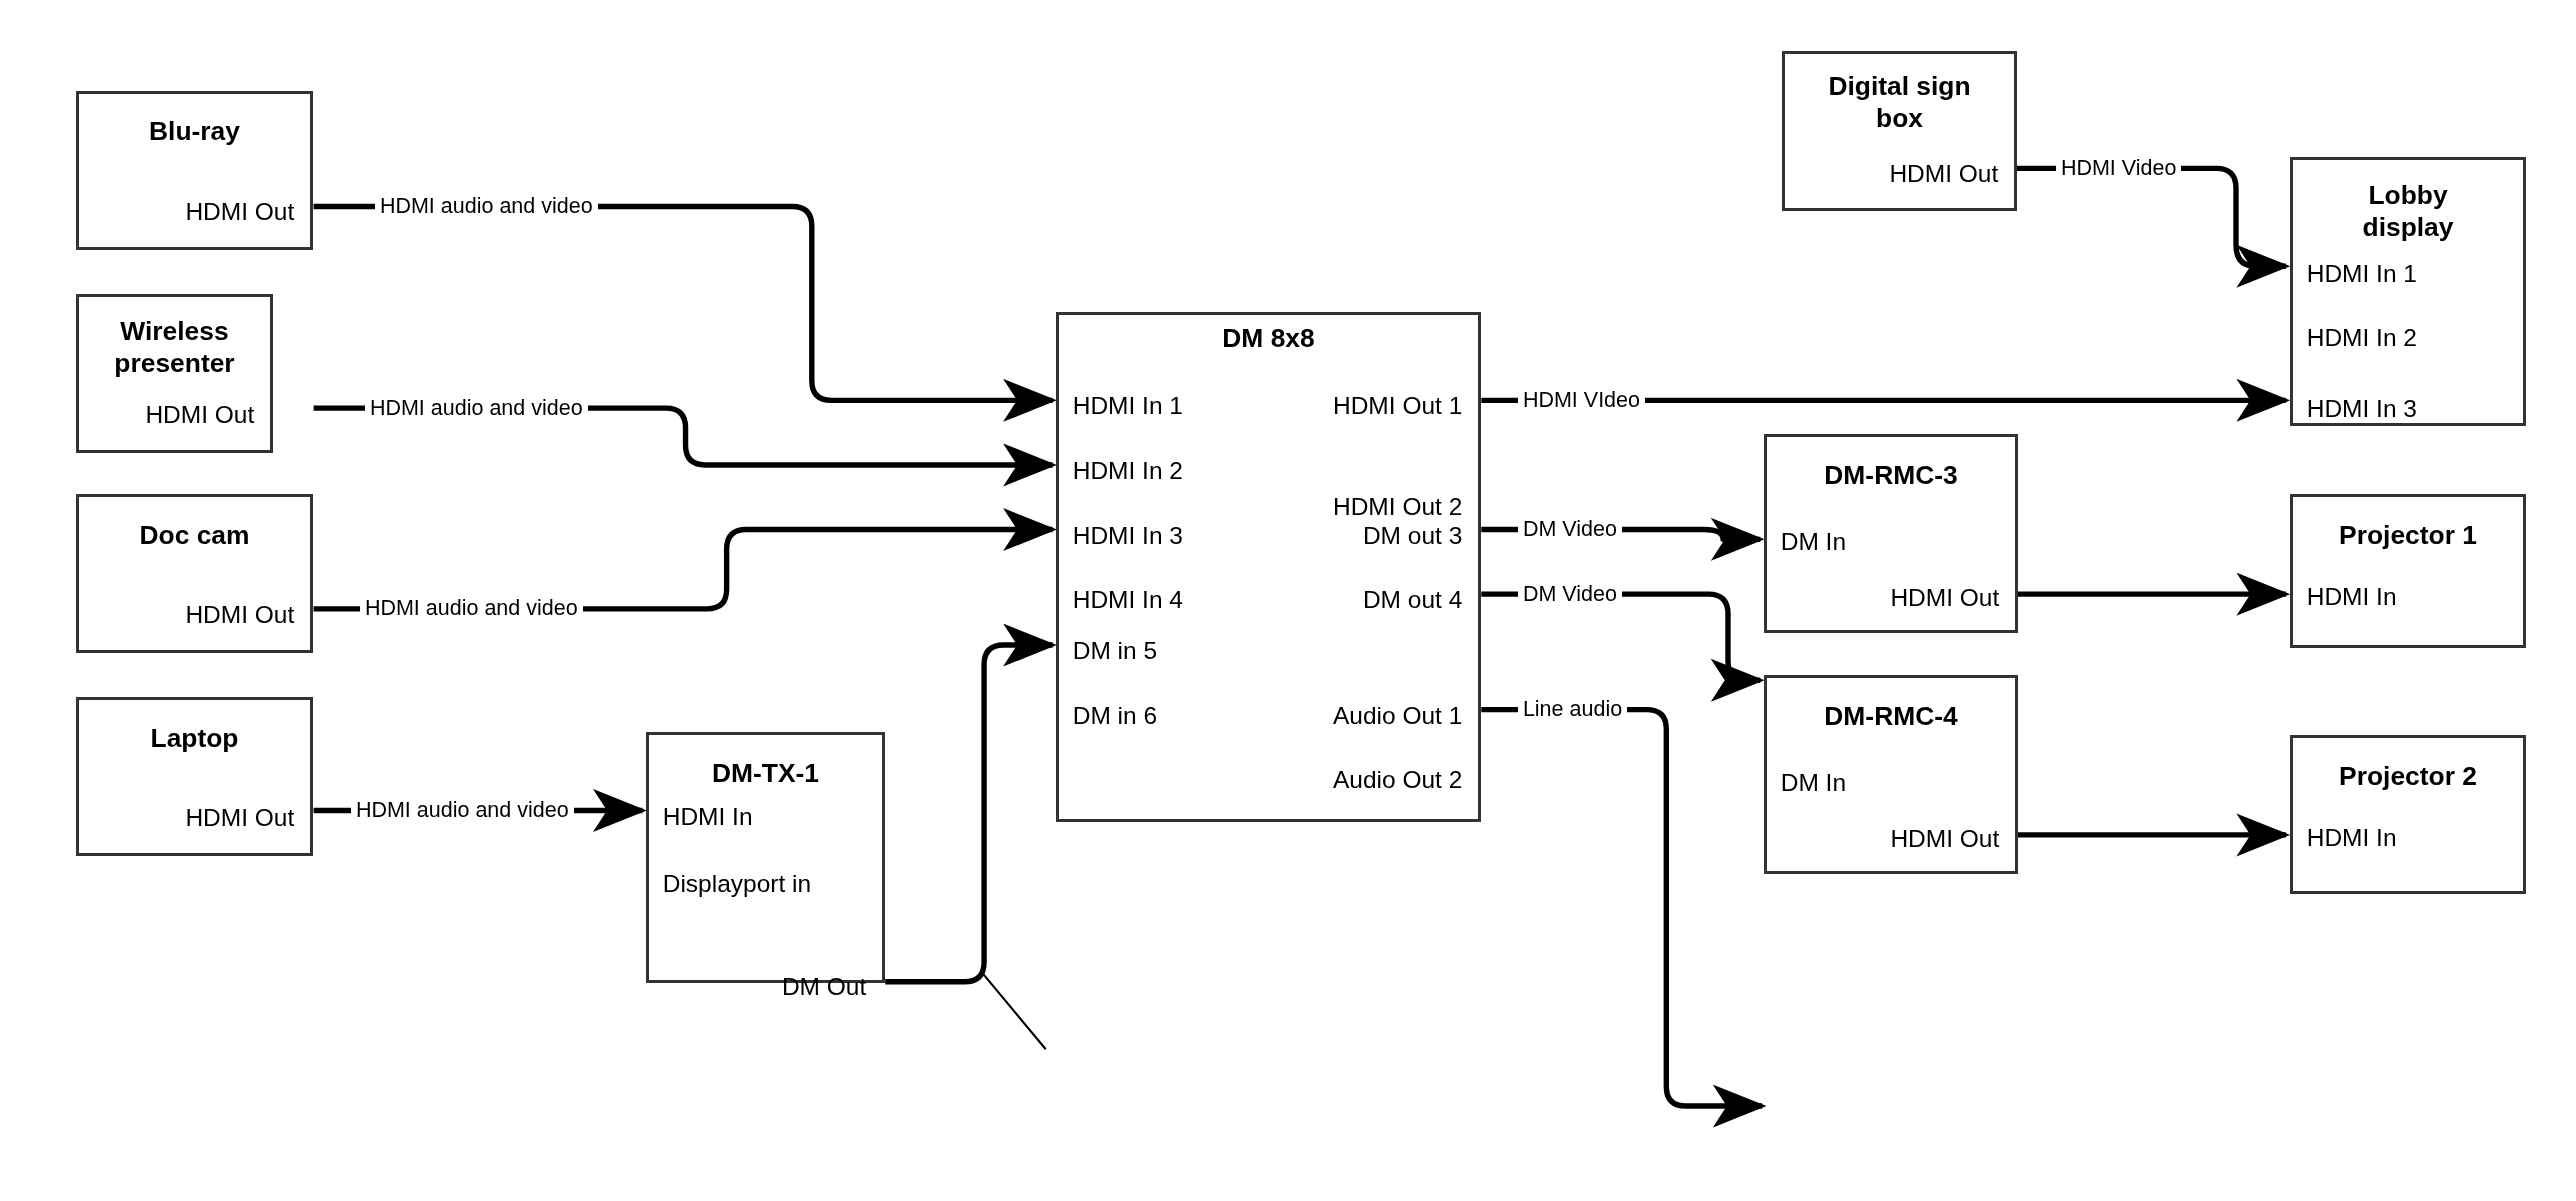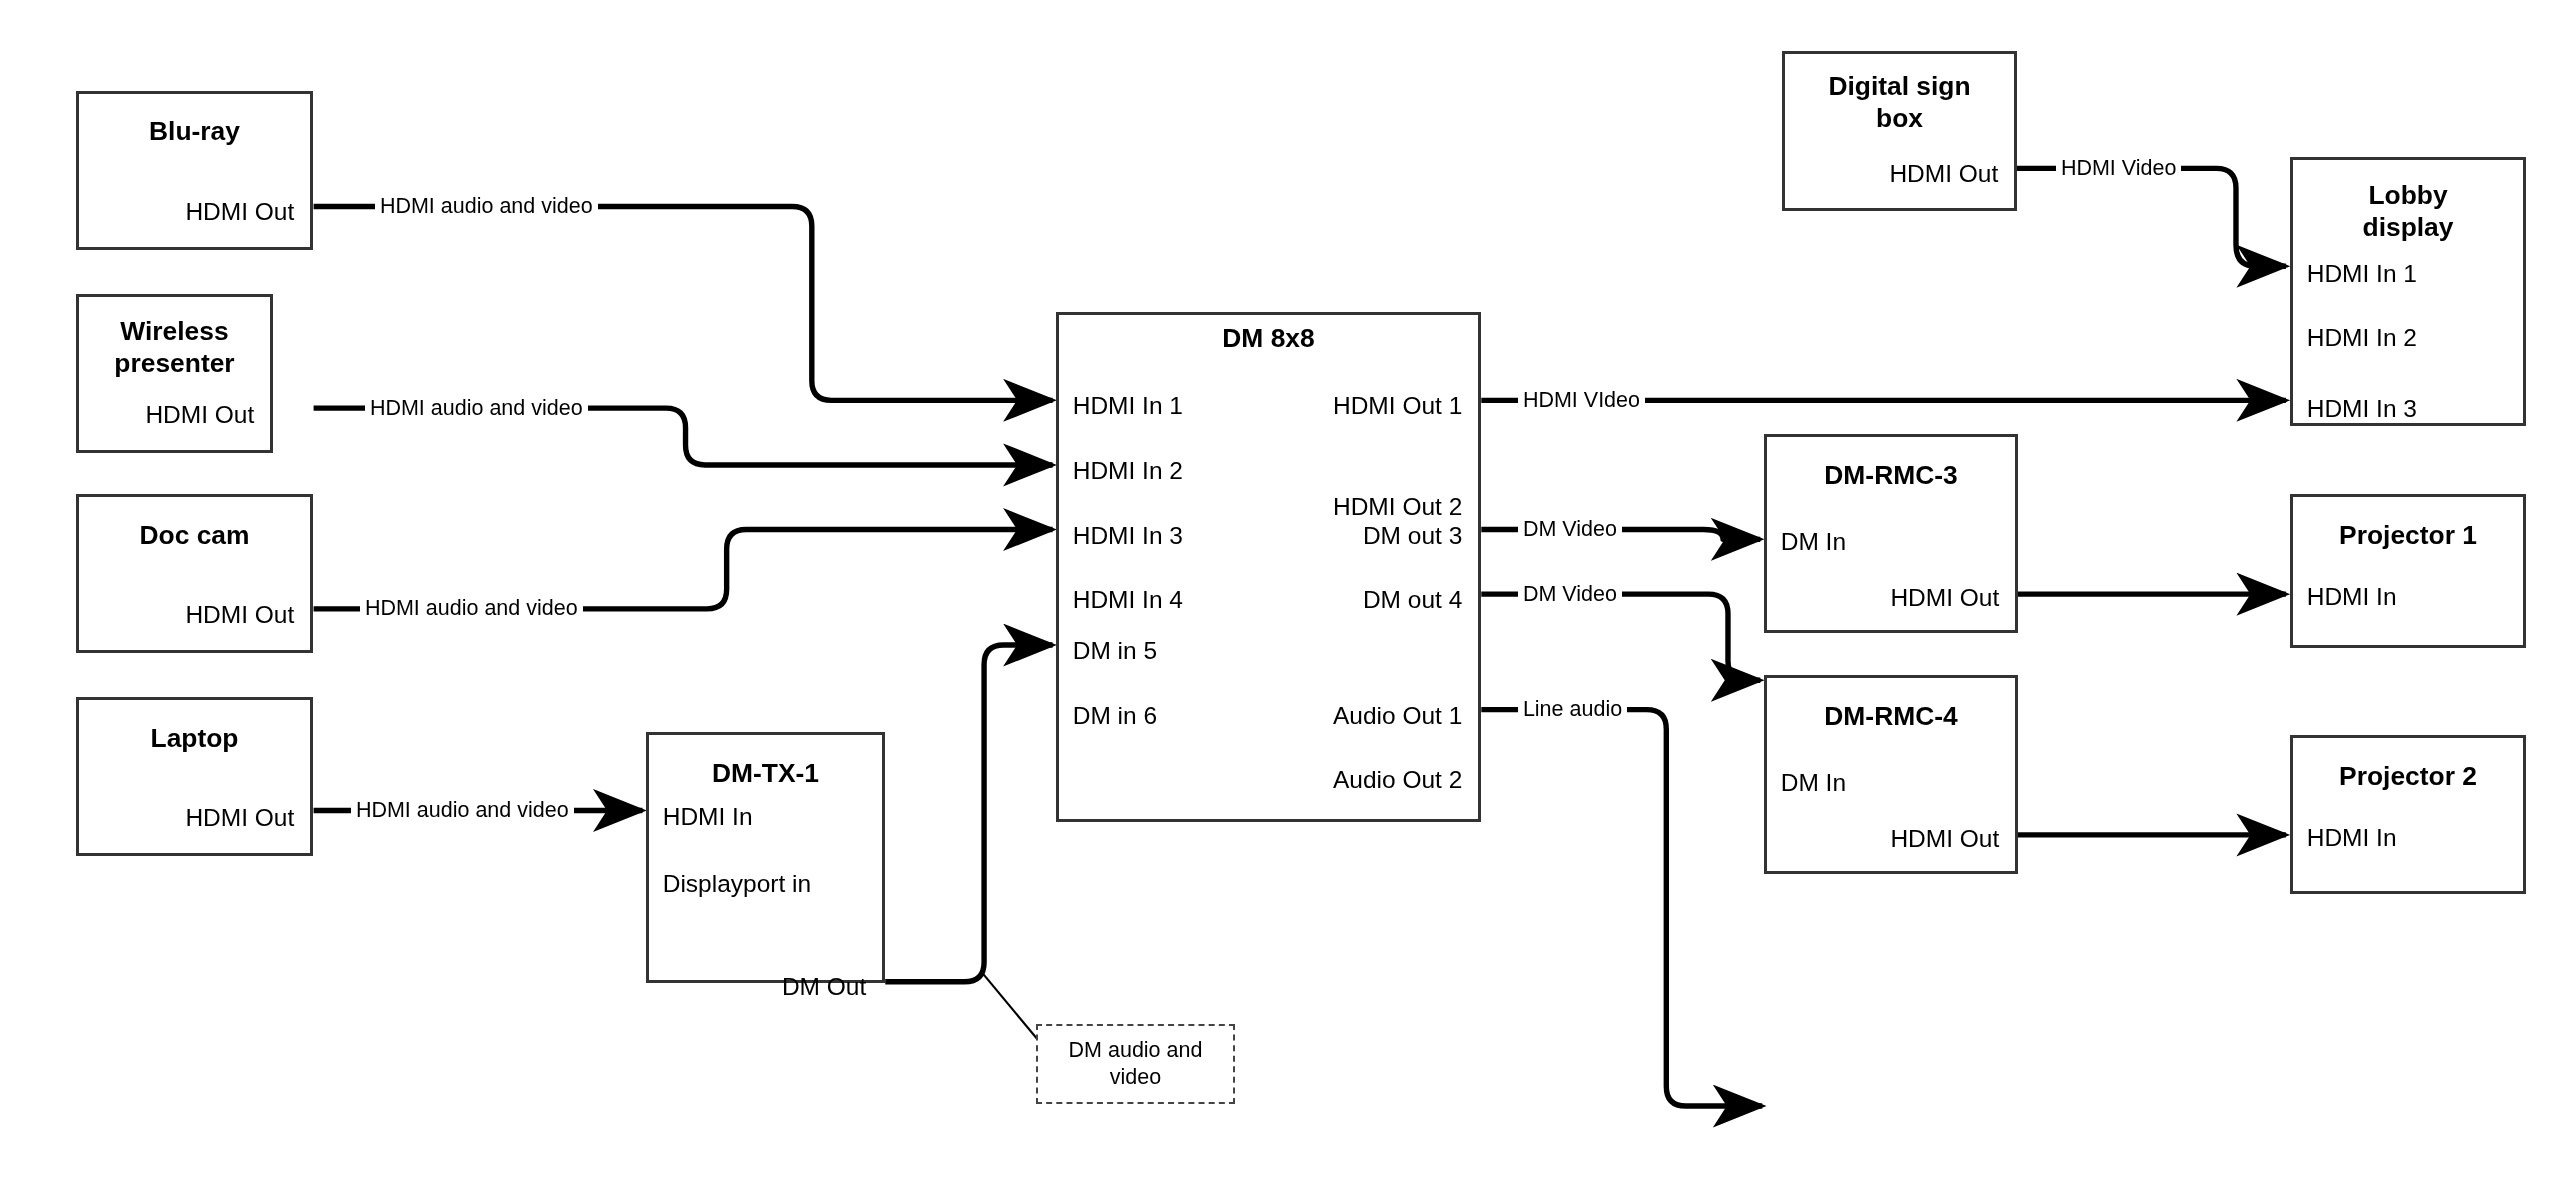--- a/index.html
+++ b/index.html
@@ -208,19 +208,15 @@
   <div class="wire-label" style="left:1518px; top:390px;">HDMI VIdeo</div>
 
   <div class="wire-label" style="left:1518px; top:519px;">DM Video</div>
 
   <div class="wire-label" style="left:1518px; top:584px;">DM Video</div>
 
   <div class="wire-label" style="left:1518px; top:699px;">Line audio</div>
 
   <div class="wire-label" style="left:2056px; top:158px;">HDMI Video</div>
 
-  <div class="callout" style="left:1036px; top:1024px; width:199px; height:80px;">
-    <div>DM audio and</div>
-    <div>video</div>
-  </div>
 
 </div>
 
 
 </body></html>

